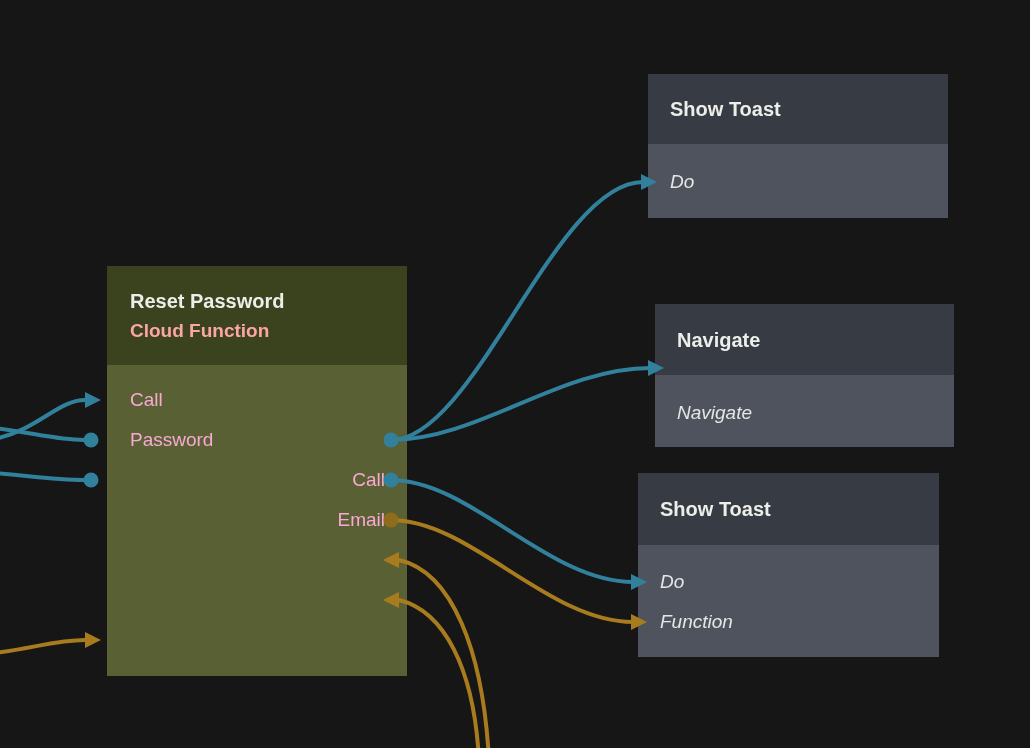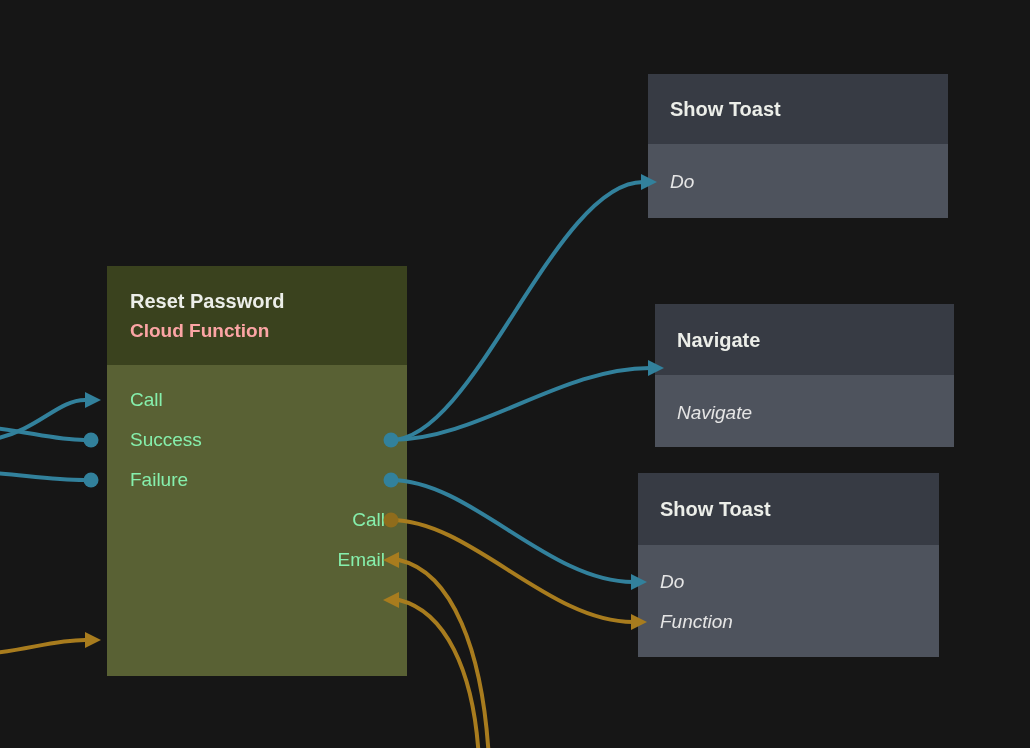--- a/index.html
+++ b/index.html
@@ -17,21 +17,21 @@
   .node .title{font-size:20px;font-weight:700;color:#eceee9;line-height:30px;white-space:nowrap;}
   .node .subtitle{font-size:19px;font-weight:700;color:#fca5a5;line-height:29px;white-space:nowrap;}
   .port-row{height:40px;display:flex;align-items:center;box-sizing:border-box;}
   .port-row.right{justify-content:flex-end;}
   .plabel{font-size:19px;line-height:40px;white-space:nowrap;}
 
   
   #node-reset-password{left:107px;top:266px;width:300px;height:324px;}
   #node-reset-password .header{height:99px;background:#3a421e;padding-left:23px;}
   #node-reset-password .body{height:311px;background:#596134;padding:15px 22px 0 23px;}
-  #node-reset-password .plabel{color:#86efac;}
+  #node-reset-password .plabel{color:#f9a8d4;}
 
   
   .gray .header{background:#373b44;}
   .gray .body{background:#4e535d;}
   .gray .plabel{color:#e5e5e5;font-style:italic;}
 
   #node-show-toast-1{left:648px;top:74px;width:300px;height:144px;}
   #node-show-toast-1 .header{height:70px;padding-left:22px;}
   #node-show-toast-1 .body{height:74px;padding:18px 0 0 22px;}
 
@@ -54,24 +54,21 @@
   <div class="node" id="node-reset-password">
     <div class="header">
       <div class="title">Reset Password</div>
       <div class="subtitle">Cloud Function</div>
     </div>
     <div class="body">
       <div class="port-row">
           <span class="plabel">Call</span>
         </div>
       <div class="port-row">
-          <span class="plabel">Success</span>
-        </div>
-      <div class="port-row">
-          <span class="plabel">Failure</span>
+          <span class="plabel">Password</span>
         </div>
       <div class="port-row right">
           <span class="plabel">Call</span>
         </div>
       <div class="port-row right">
           <span class="plabel">Email</span>
         </div>
     </div>
   </div>
 

